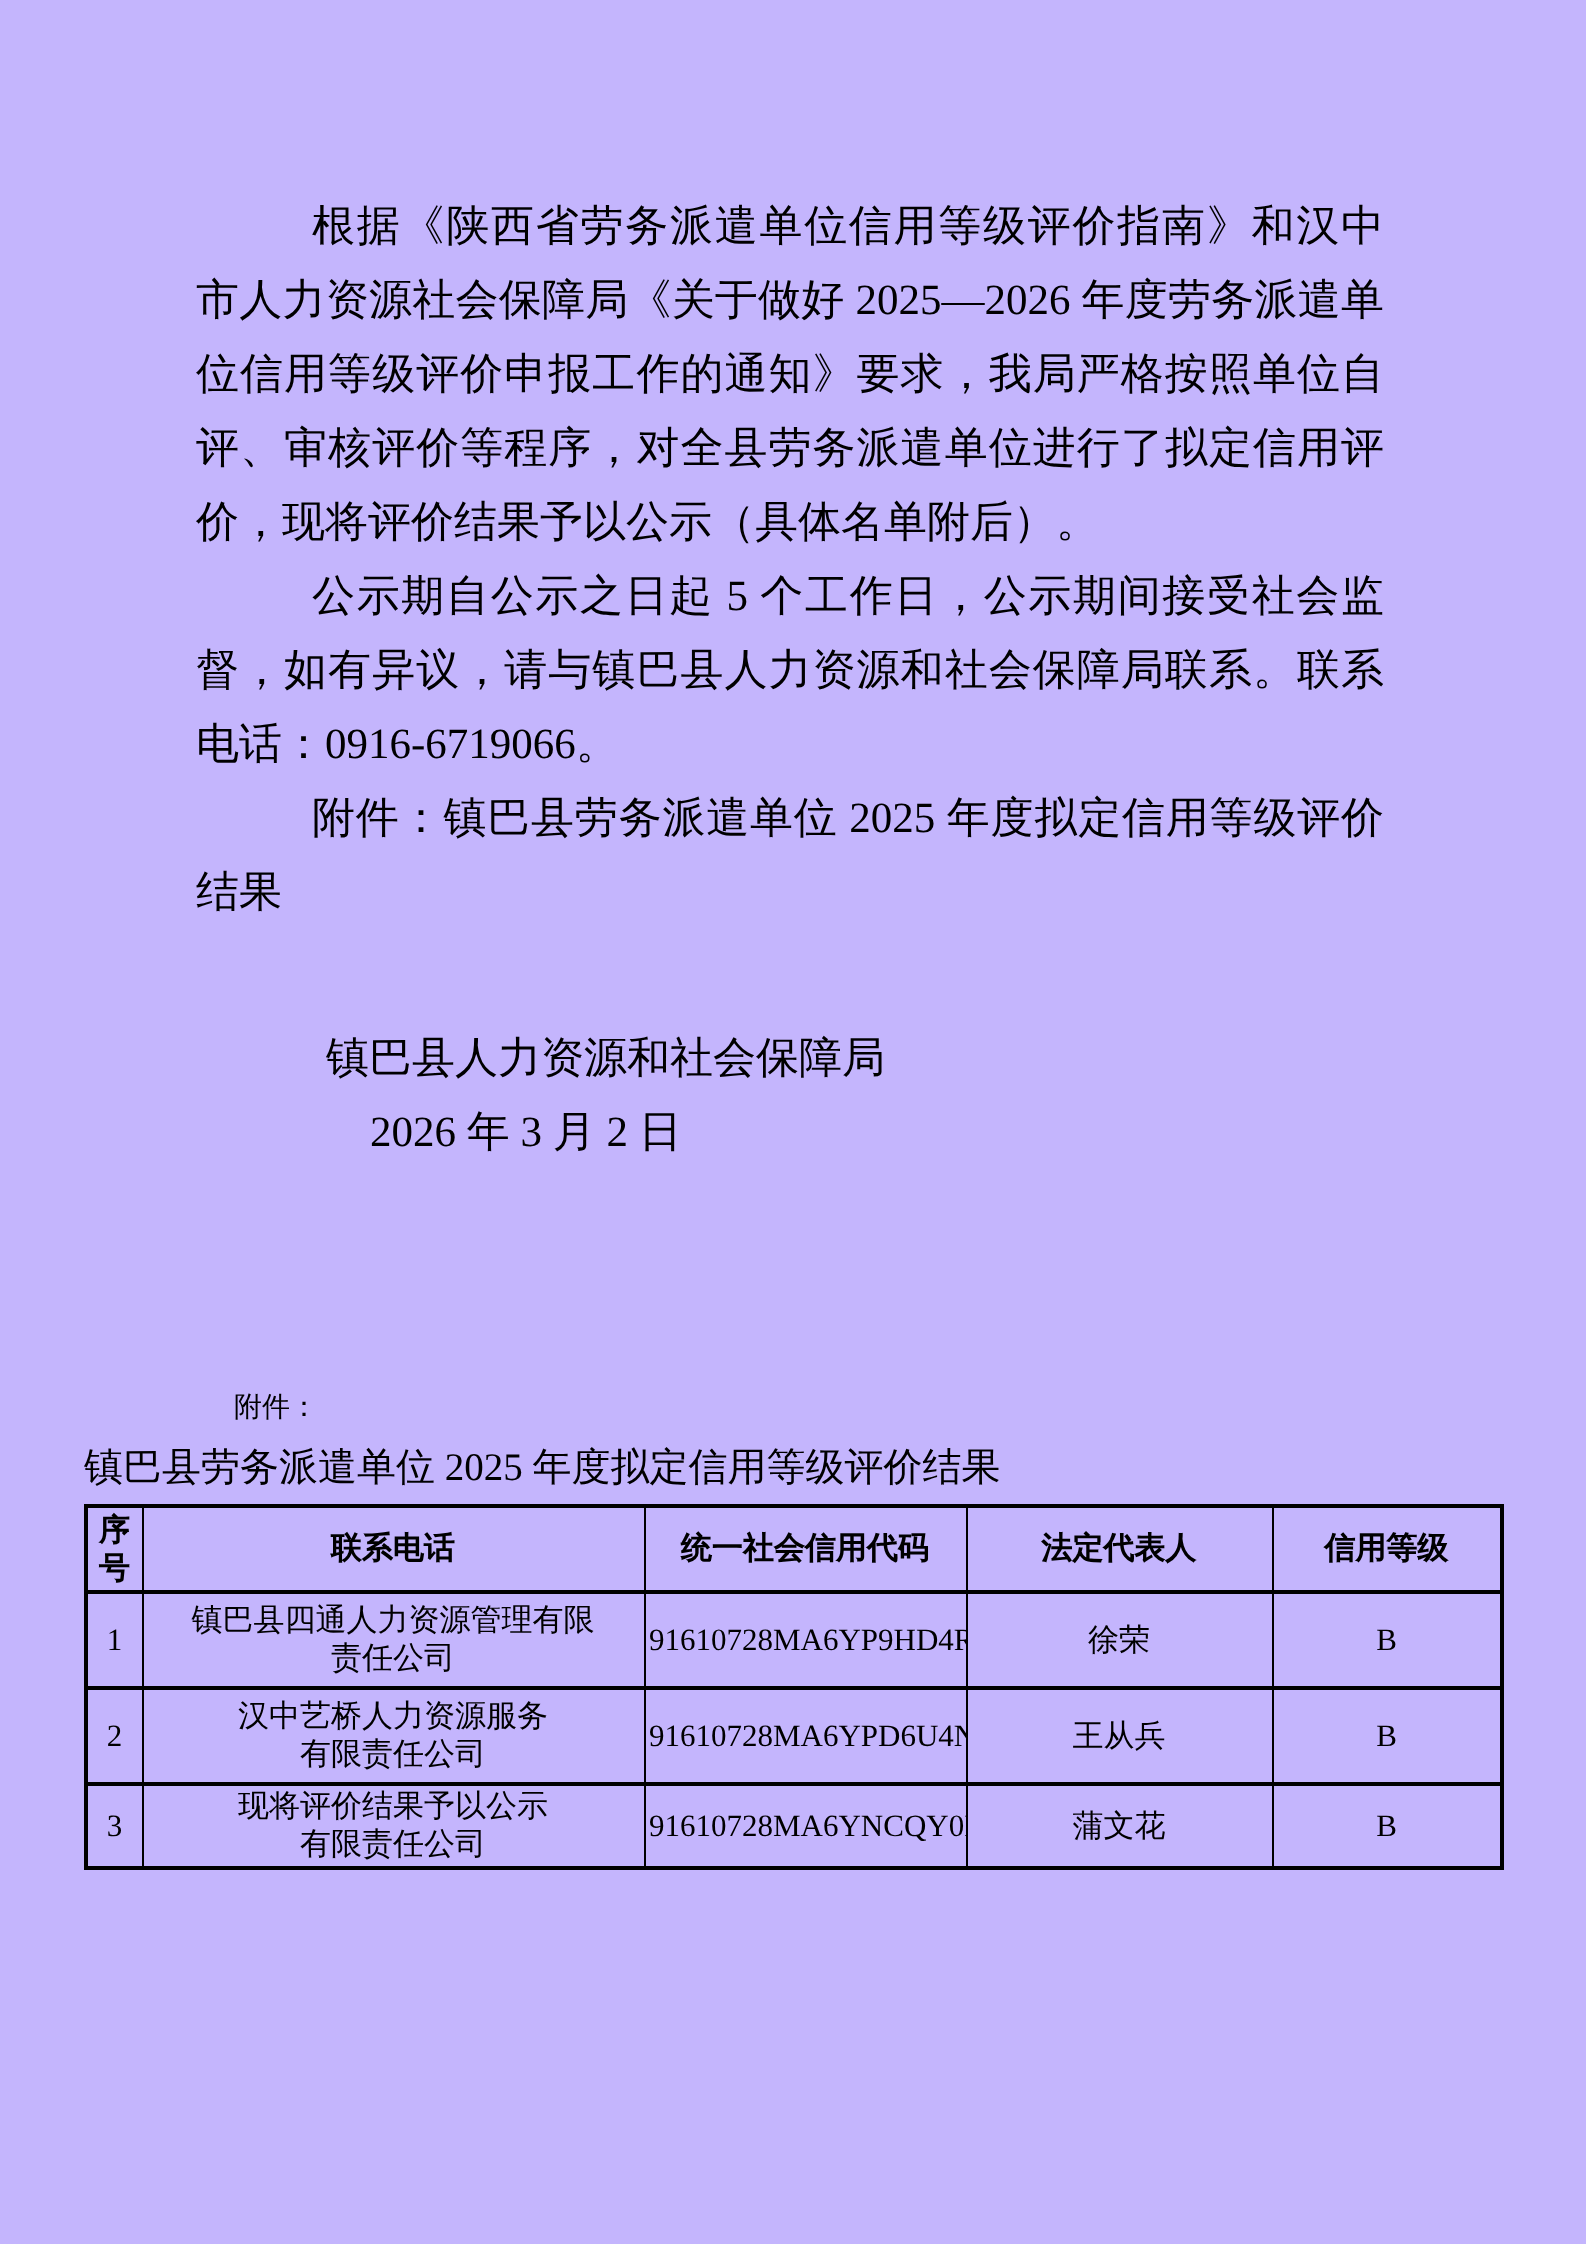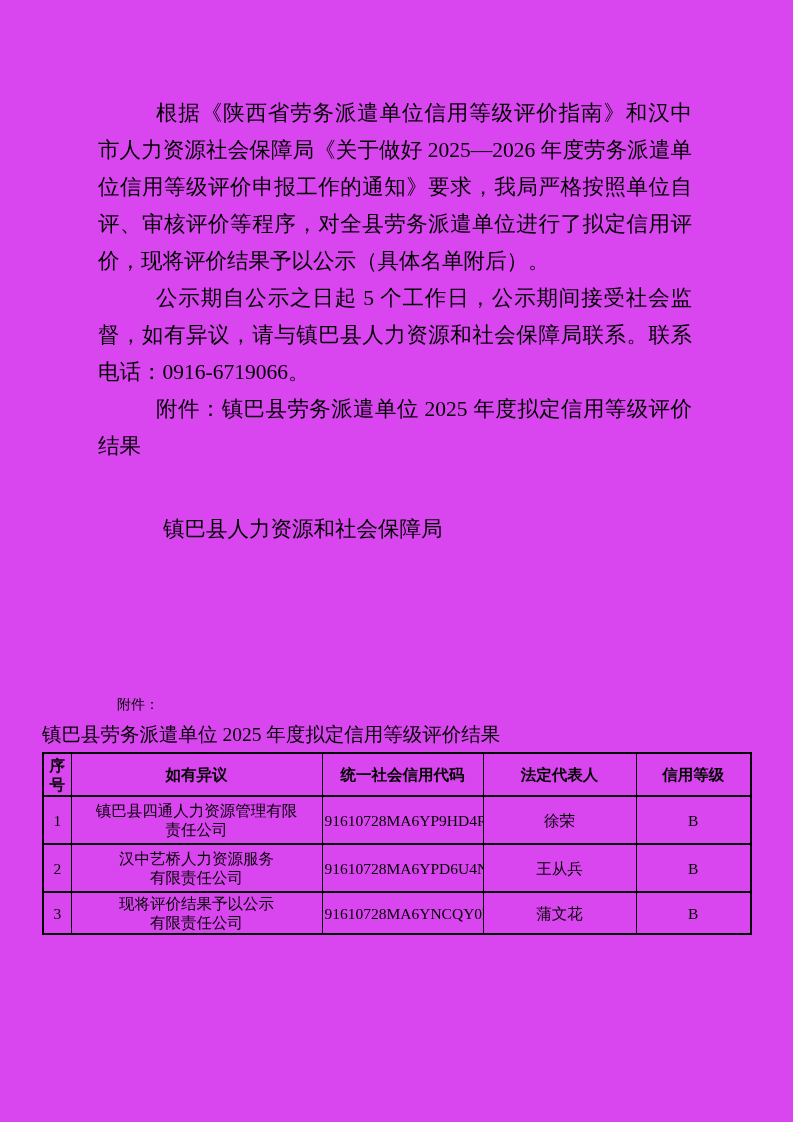--- a/index.html
+++ b/index.html
@@ -1,21 +1,21 @@
 <!DOCTYPE html>
 <html><head>
 <meta charset="utf-8">
 <style>
   * { margin: 0; padding: 0; box-sizing: border-box; }
   html, body { background: #ffffff; }
   .page {
     position: relative;
     width: 793px;
     height: 1122px;
-    background: #d946ef;
+    background: #c4b5fd;
     color: #000000;
     font-family: "Liberation Serif", "DejaVu Serif", serif;
     overflow: hidden;
   }
   .text-block {
     position: absolute;
     left: 98px;
     top: 95px;
     width: 594px;
     font-size: 21.5px;
@@ -100,36 +100,37 @@
 
 <div class="page">
 
   <div class="text-block">
     <p>根据《陕西省劳务派遣单位信用等级评价指南》和汉中市人力资源社会保障局《关于做好 2025—2026 年度劳务派遣单位信用等级评价申报工作的通知》要求，我局严格按照单位自评、审核评价等程序，对全县劳务派遣单位进行了拟定信用评价，现将评价结果予以公示（具体名单附后）。</p>
     <p>公示期自公示之日起 5 个工作日，公示期间接受社会监督，如有异议，请与镇巴县人力资源和社会保障局联系。联系电话：0916-6719066。</p>
     <p>附件：镇巴县劳务派遣单位 2025 年度拟定信用等级评价结果</p>
   </div>
 
   <div class="signature-org">镇巴县人力资源和社会保障局</div>
+  <div class="signature-date">2026 年 3 月 2 日</div>
 
   <div class="attachment-label">附件：</div>
   <div class="table-title">镇巴县劳务派遣单位 2025 年度拟定信用等级评价结果</div>
 
   <table class="results">
     <colgroup>
       <col class="c1">
         <col class="c2">
         <col class="c3">
         <col class="c4">
         <col class="c5">
     </colgroup>
     <thead>
       <tr>
           <th>序号</th>
-          <th>如有异议</th>
+          <th>联系电话</th>
           <th>统一社会信用代码</th>
           <th>法定代表人</th>
           <th>信用等级</th>
         </tr>
     </thead>
     <tbody>
         <tr class="r1">
           <td>1</td>
           <td>镇巴县四通人力资源管理有限
 责任公司</td>

